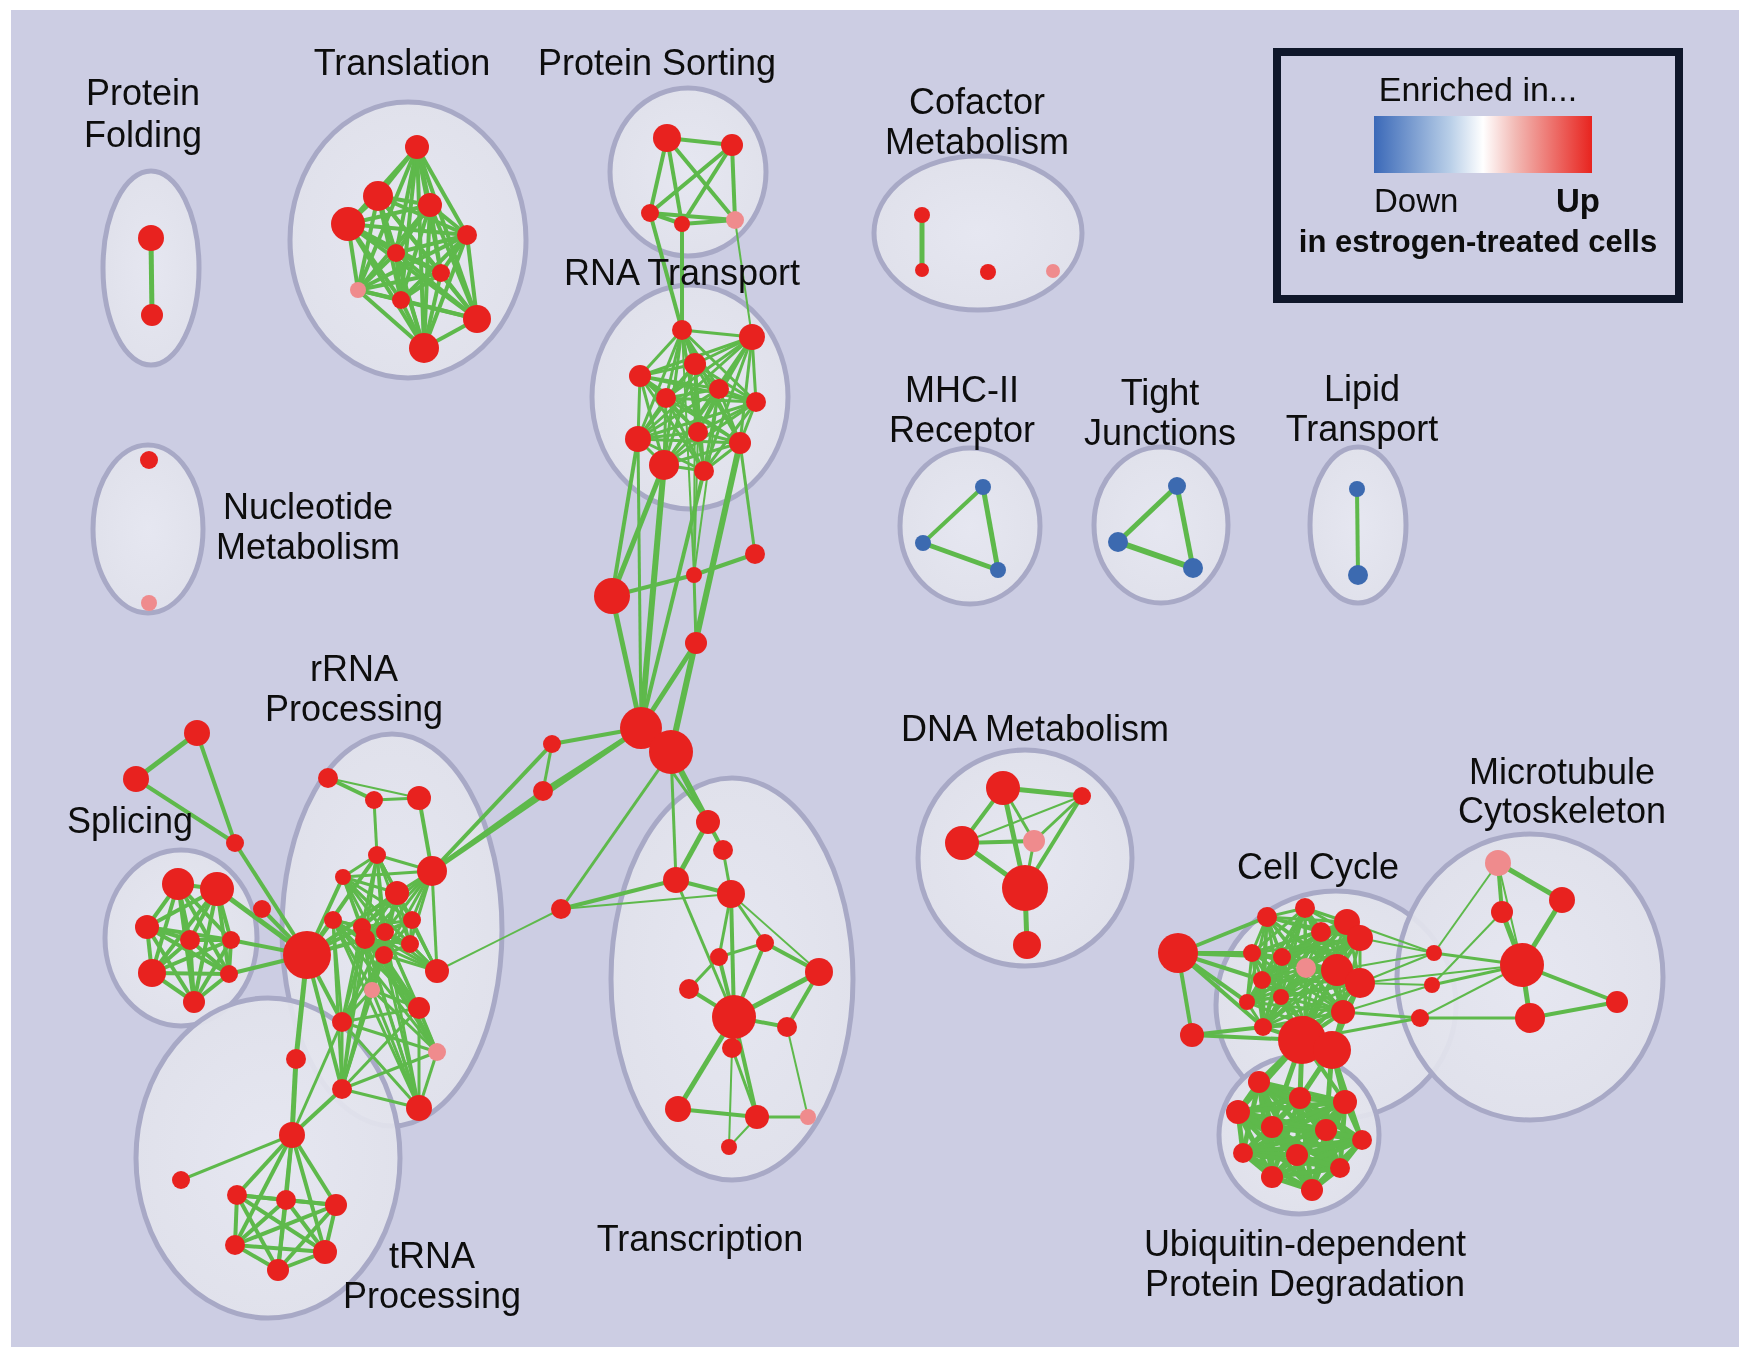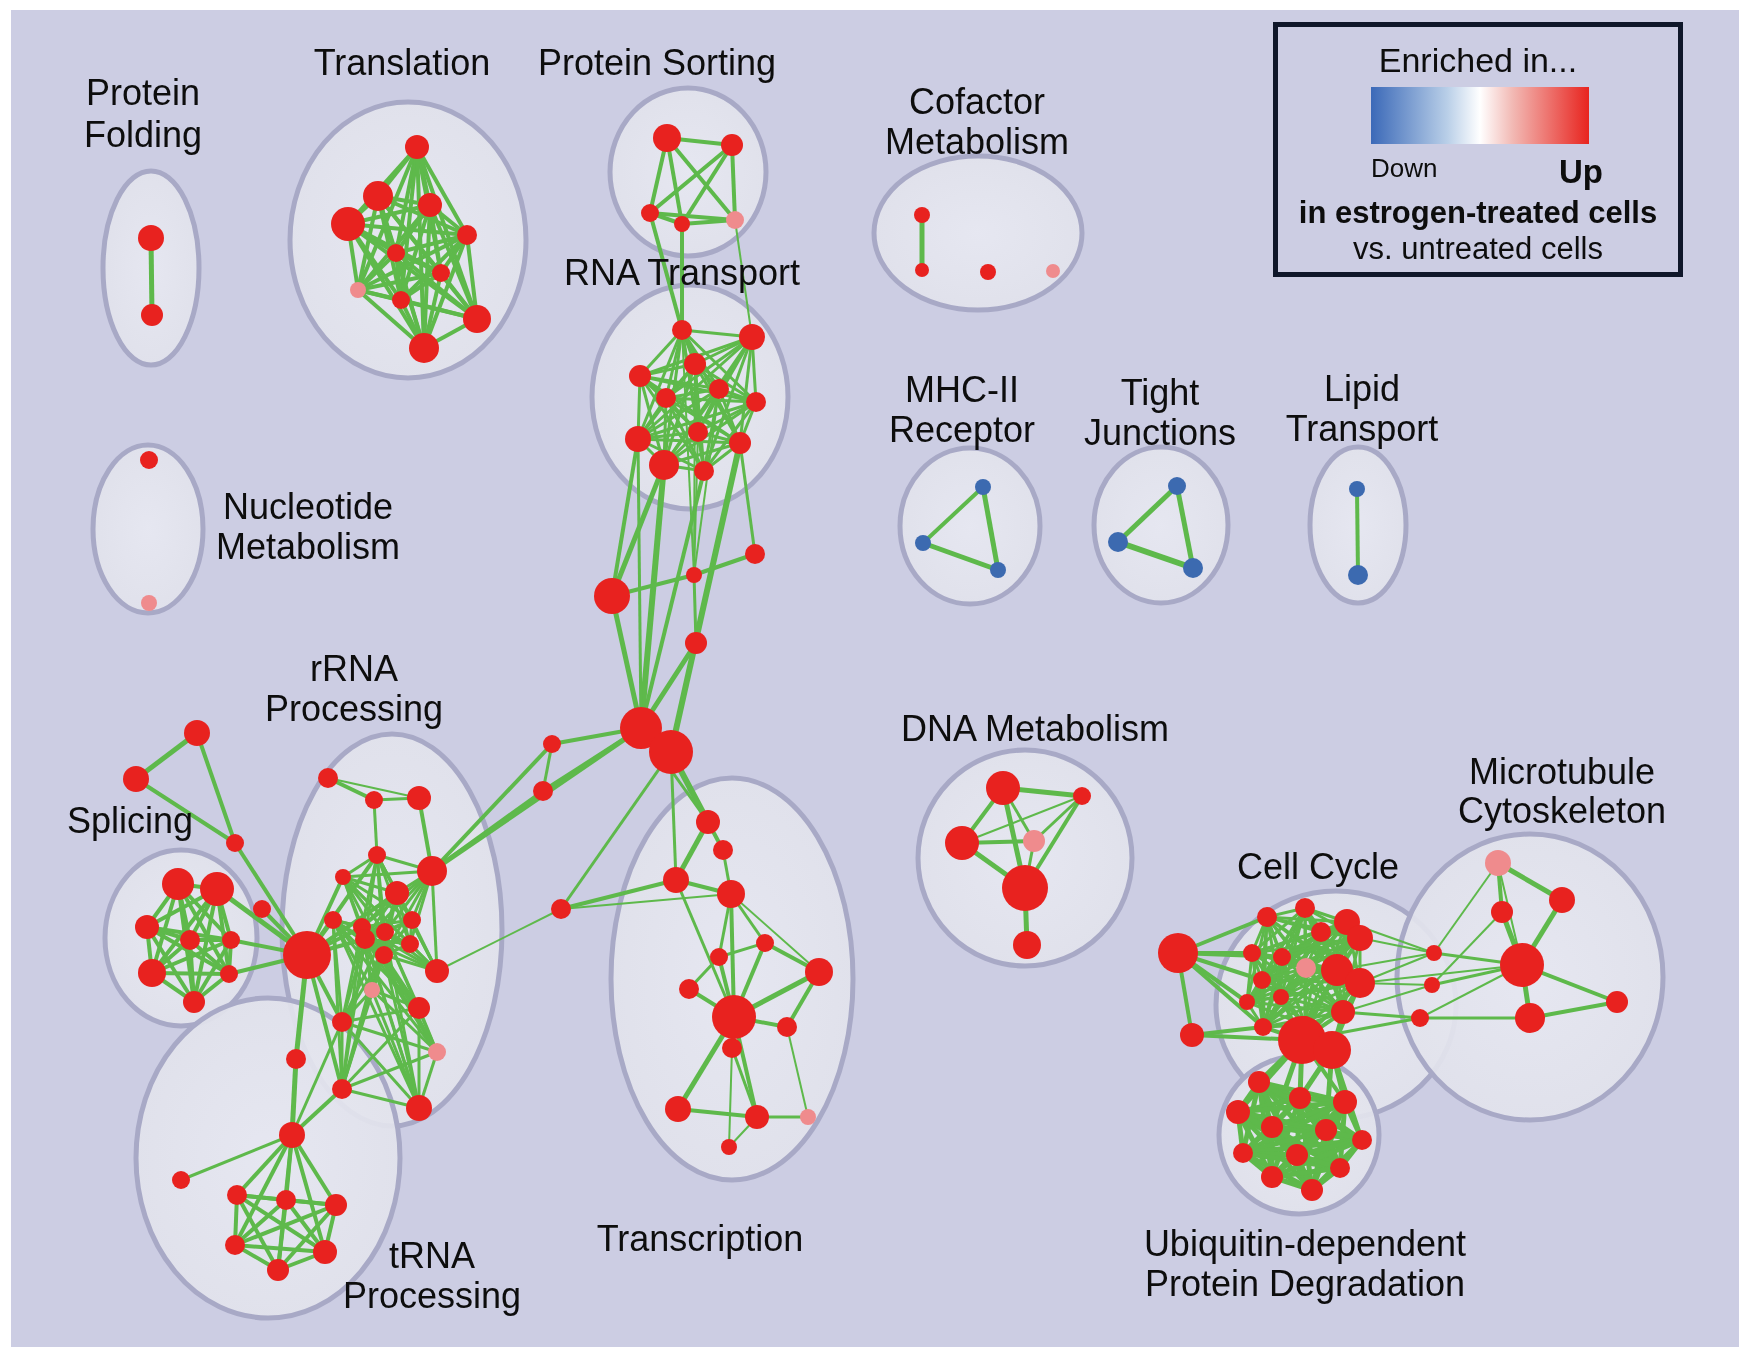--- a/index.html
+++ b/index.html
@@ -1,23 +1,23 @@
 <!DOCTYPE html>
 <html><head>
 <meta charset="utf-8">
 <style>
   html,body{margin:0;padding:0;}
   body{width:1750px;height:1360px;background:#ffffff;font-family:"Liberation Sans",sans-serif;overflow:hidden;}
   .stage{position:absolute;left:11px;top:10px;width:1728px;height:1337px;}
   svg{position:absolute;left:0;top:0;}
   .clabel{fill:#0d0d0d;font-family:"Liberation Sans",sans-serif;}
-  .legend{position:absolute;left:1262px;top:12px;width:410px;height:255px;border:5px solid #0f172a;box-sizing:border-box;}
+  .legend{position:absolute;left:1262px;top:38px;width:410px;height:255px;border:8px solid #0f172a;box-sizing:border-box;}
   .legend-title{position:absolute;left:0;right:0;top:14px;text-align:center;font-size:34px;color:#0d0d0d;}
   .legend-bar{position:absolute;left:93px;top:60px;width:218px;height:57px;}
-  .legend-down{position:absolute;left:93px;top:126px;font-size:26px;color:#0d0d0d;}
+  .legend-down{position:absolute;left:93px;top:126px;font-size:33px;color:#0d0d0d;}
   .legend-up{position:absolute;right:75px;top:126px;font-size:33px;color:#0d0d0d;font-weight:bold;}
   .legend-sub1{position:absolute;left:0;right:0;top:168px;text-align:center;font-size:31px;color:#0d0d0d;font-weight:bold;}
   .legend-sub2{position:absolute;left:0;right:0;top:204px;text-align:center;font-size:31px;color:#0d0d0d;}
 </style>
 </head>
 <body style="background: rgb(255, 255, 255);">
 
 <div class="stage" style="background: rgb(204, 205, 227);">
   <svg id="net" width="1728" height="1337" viewBox="0 0 1728 1337">
       <defs>
@@ -869,15 +869,14 @@
         <text x="1294" y="1233" text-anchor="middle" dominant-baseline="central" font-size="36" class="clabel">Ubiquitin-dependent</text>
         <text x="1294" y="1273" text-anchor="middle" dominant-baseline="central" font-size="36" class="clabel">Protein Degradation</text>
       </g>
     </svg>
   <div class="legend">
     <div class="legend-title">Enriched in...</div>
     <div class="legend-bar" style="background: linear-gradient(90deg, rgb(59, 105, 184) 0%, rgb(185, 207, 232) 35%, rgb(255, 255, 255) 50%, rgb(242, 185, 180) 65%, rgb(232, 36, 31) 100%);"></div>
     <div class="legend-down">Down</div>
     <div class="legend-up">Up</div>
     <div class="legend-sub1">in estrogen-treated cells</div>
-    <div class="legend-sub2">vs. untreated cells</div>
   </div>
 </div>
 
 </body></html>

